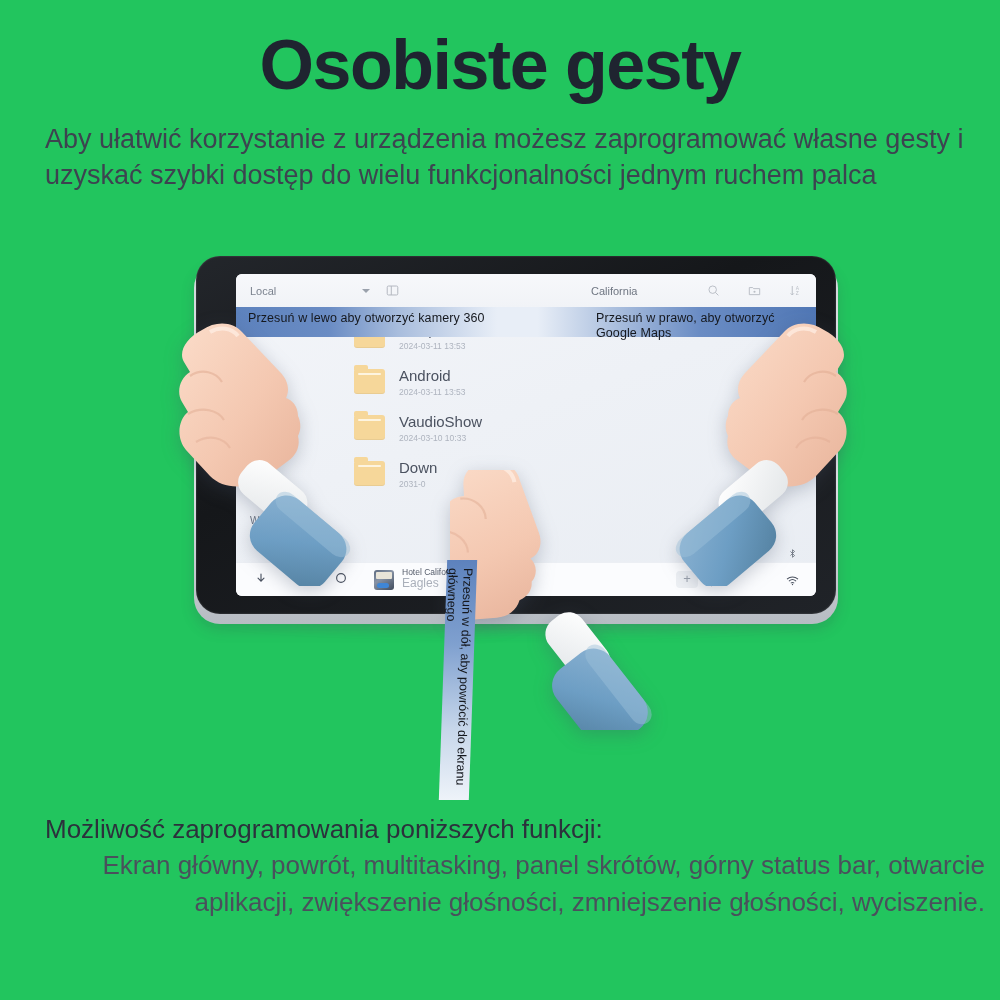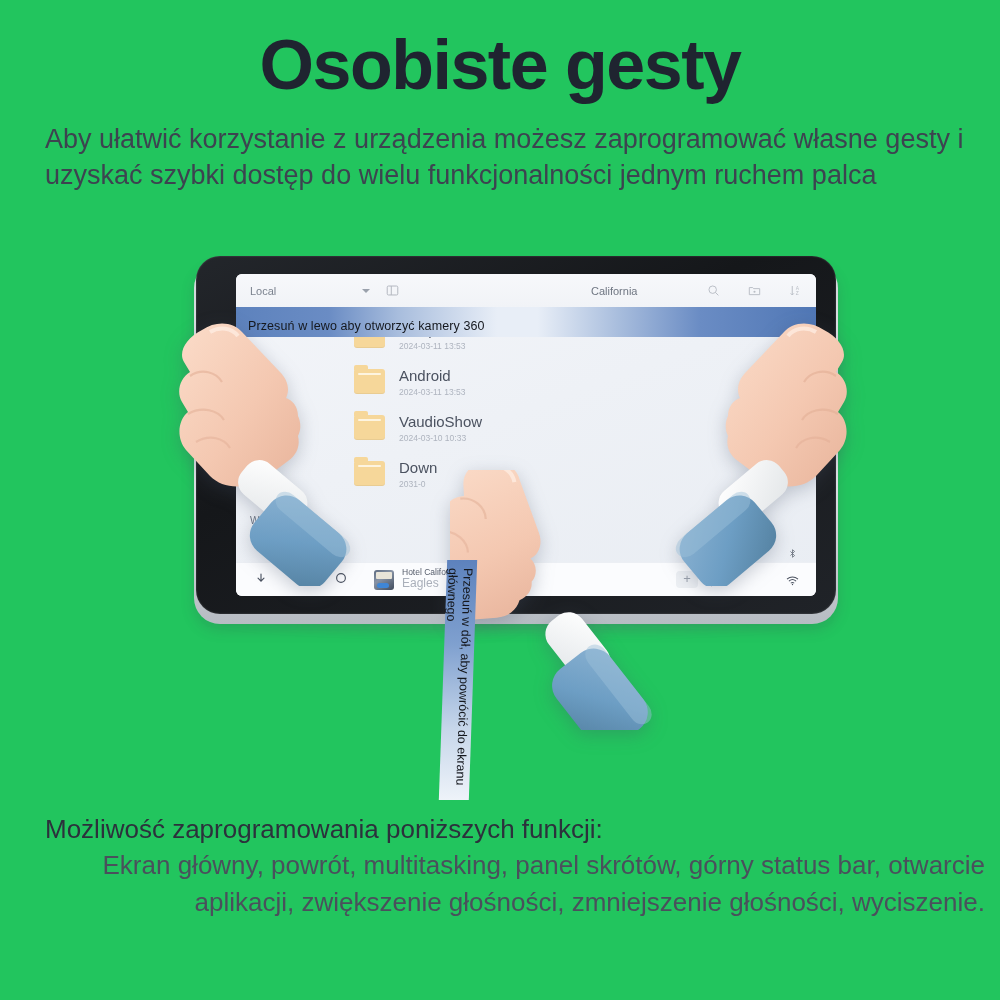--- a/index.html
+++ b/index.html
@@ -75,21 +75,21 @@
   .banner{
     position:absolute; left:0; width:580px; height:30px; z-index:6;
     pointer-events:none;
   }
   .banner.top{ top:33px;
     background: linear-gradient(90deg,
       #5d82bd 0%, #6a8cc4 16%, #a8bddd 28%, #e8eef7 45%,
       #e8eef7 52%, #a8bddd 66%, #6a8cc4 80%, #5077b5 100%);
   }
   .banner-txt{
-    position:absolute; top:12px; font-size:12.5px; color:#15181e;
+    position:absolute; top:4px; font-size:12.5px; color:#15181e;
     line-height:1.18; letter-spacing:.1px;
   }
   .banner-txt.left{ left:12px; }
   .banner-txt.right{ left:360px; }
 
   
   .vbanner{
     position:absolute; left:443px; top:560px; width:30px; height:240px; z-index:30;
     background: linear-gradient(180deg,#5d82bd 0%, #7fa0cf 35%, #c6d6ea 70%, #eef3f9 100%);
     transform: skewX(-2deg);
@@ -265,20 +265,21 @@
           </div>
         </div>
 
         <div class="itemscol">
           <div>Items</div>
           <div>1 Items</div>
         </div>
 
         <div class="banner top">
           <div class="banner-txt left">Przesuń w lewo aby otworzyć kamery 360</div>
+          <div class="banner-txt right">Przesuń w prawo, aby otworzyć Google Maps</div>
         </div>
 
         <div class="botbar">
           <span class="orange-tab"></span>
           <div class="nav-g">
             <span>
               <svg width="14" height="14" viewBox="0 0 16 16" fill="none" stroke="#4b5260" stroke-width="1.3" stroke-linecap="round">
                 <path d="M8 3.5v8M4.6 8.2L8 11.6l3.4-3.4"></path>
               </svg>
             </span>

